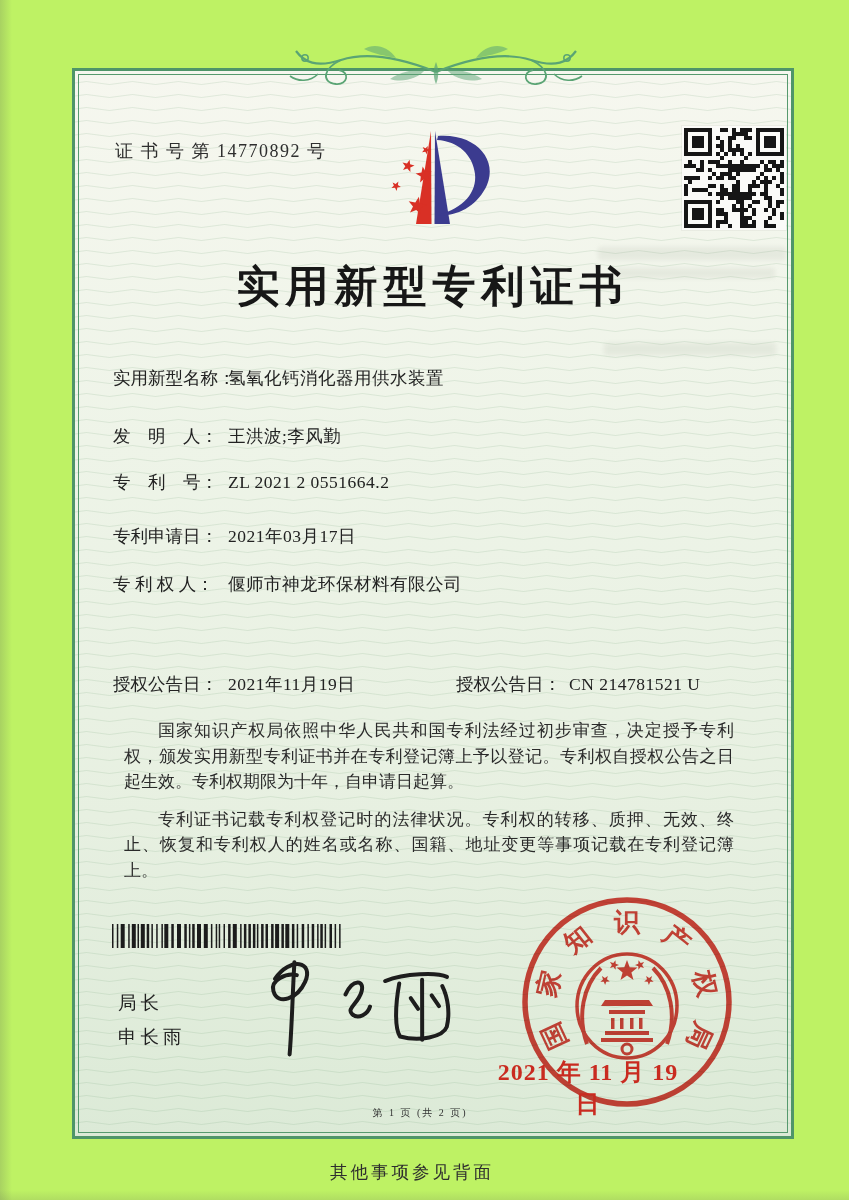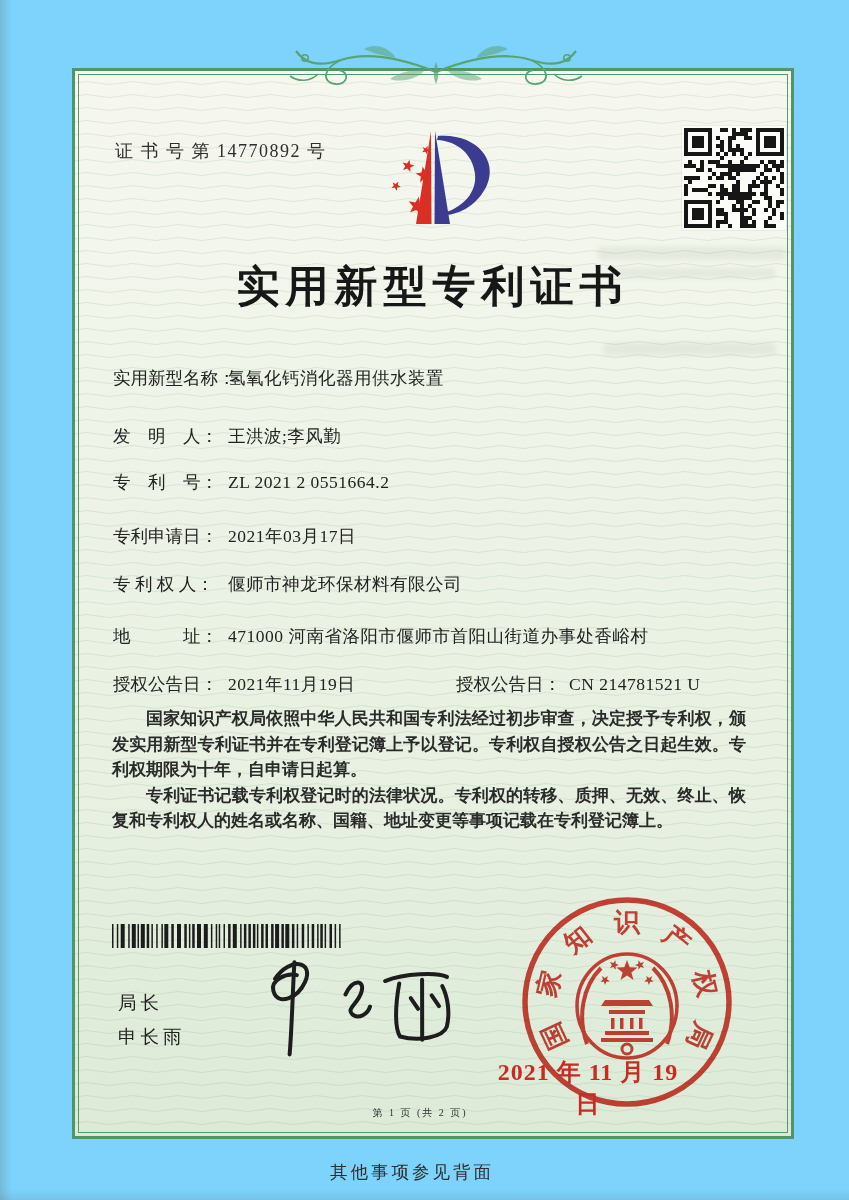--- a/index.html
+++ b/index.html
@@ -1,16 +1,16 @@
 <!DOCTYPE html>
 <html><head>
 <meta charset="utf-8">
 <style>
   html,body{margin:0;padding:0;background:#e8e8e4;}
-  .page{position:relative;width:849px;height:1200px;margin:0 auto;background:#7dd3fc;overflow:hidden;
+  .page{position:relative;width:849px;height:1200px;margin:0 auto;background:#bef264;overflow:hidden;
         font-family:"Liberation Serif","DejaVu Serif",serif;color:#262626;}
   .edge-shadow-left{position:absolute;left:0;top:0;bottom:0;width:12px;
         background:linear-gradient(90deg,rgba(90,95,88,.22),rgba(90,95,88,0));}
   .edge-shadow-bottom{position:absolute;left:0;right:0;bottom:0;height:10px;
         background:linear-gradient(0deg,rgba(90,95,88,.14),rgba(90,95,88,0));}
 
   
   .frame{position:absolute;left:72px;top:68px;width:722px;height:1071px;
         border:3px solid #4f9569;box-sizing:border-box;
         background:linear-gradient(180deg,#f6f7ef 0%,#eef4e8 35%,#e7f0e1 70%,#dcead7 100%);}
@@ -27,21 +27,21 @@
         letter-spacing:6px;color:#171717;padding-left:8px;}
 
   .row{position:absolute;left:113px;width:640px;font-size:17.5px;color:#222;white-space:nowrap;}
   .row .lbl{display:inline-block;width:115px;}
   .row .val{letter-spacing:.5px;}
   .row .val2-lbl{display:inline-block;width:113px;}
   .row .date-val{display:inline-block;width:228px;letter-spacing:.5px;}
 
   .paras{position:absolute;left:112px;top:706px;width:634px;font-size:17px;line-height:25.5px;
         text-align:justify;color:#2a2a2a;}
-  .paras p{margin:0;text-indent:2em;font-weight:bold;}
+  .paras p{margin:12px;text-indent:2em;}
 
   .barcode{position:absolute;left:112px;top:924px;}
   .signer{position:absolute;left:118px;top:986px;font-size:18.5px;letter-spacing:4px;line-height:34px;color:#222;}
   .signature{position:absolute;left:248px;top:952px;transform:rotate(-2deg);}
 
   .seal{position:absolute;left:517px;top:892px;width:220px;height:220px;mix-blend-mode:multiply;opacity:.92;}
   .seal-date{position:absolute;left:493px;top:1056px;width:190px;text-align:center;
         font-size:24px;letter-spacing:1px;color:#c92b20;font-weight:700;}
 
   .page-info{position:absolute;left:0;width:840px;top:1106px;text-align:center;font-size:10px;
@@ -401,23 +401,20 @@
   </div>
   <div class="row" style="top:470px">
     <span class="lbl">专　利　号：</span><span class="val">ZL 2021 2 0551664.2</span>
   </div>
   <div class="row" style="top:524px">
     <span class="lbl">专利申请日：</span><span class="val">2021年03月17日</span>
   </div>
   <div class="row" style="top:572px">
     <span class="lbl">专 利 权 人：</span><span class="val">偃师市神龙环保材料有限公司</span>
   </div>
-  <div class="row" style="top:624px">
-    <span class="lbl">地　　　址：</span><span class="val">471000 河南省洛阳市偃师市首阳山街道办事处香峪村</span>
-  </div>
   <div class="row" style="top:672px">
     <span class="lbl">授权公告日：</span><span class="date-val">2021年11月19日</span><span class="val2-lbl">授权公告日：</span><span class="val">CN 214781521 U</span>
   </div>
 
   <div class="paras">
     <p>国家知识产权局依照中华人民共和国专利法经过初步审查，决定授予专利权，颁发实用新型专利证书并在专利登记簿上予以登记。专利权自授权公告之日起生效。专利权期限为十年，自申请日起算。</p>
     <p>专利证书记载专利权登记时的法律状况。专利权的转移、质押、无效、终止、恢复和专利权人的姓名或名称、国籍、地址变更等事项记载在专利登记簿上。</p>
   </div>
 
   <svg class="barcode" id="barcode-svg" width="232" height="24" viewBox="0 0 232 24" fill="#1c1c1c">

